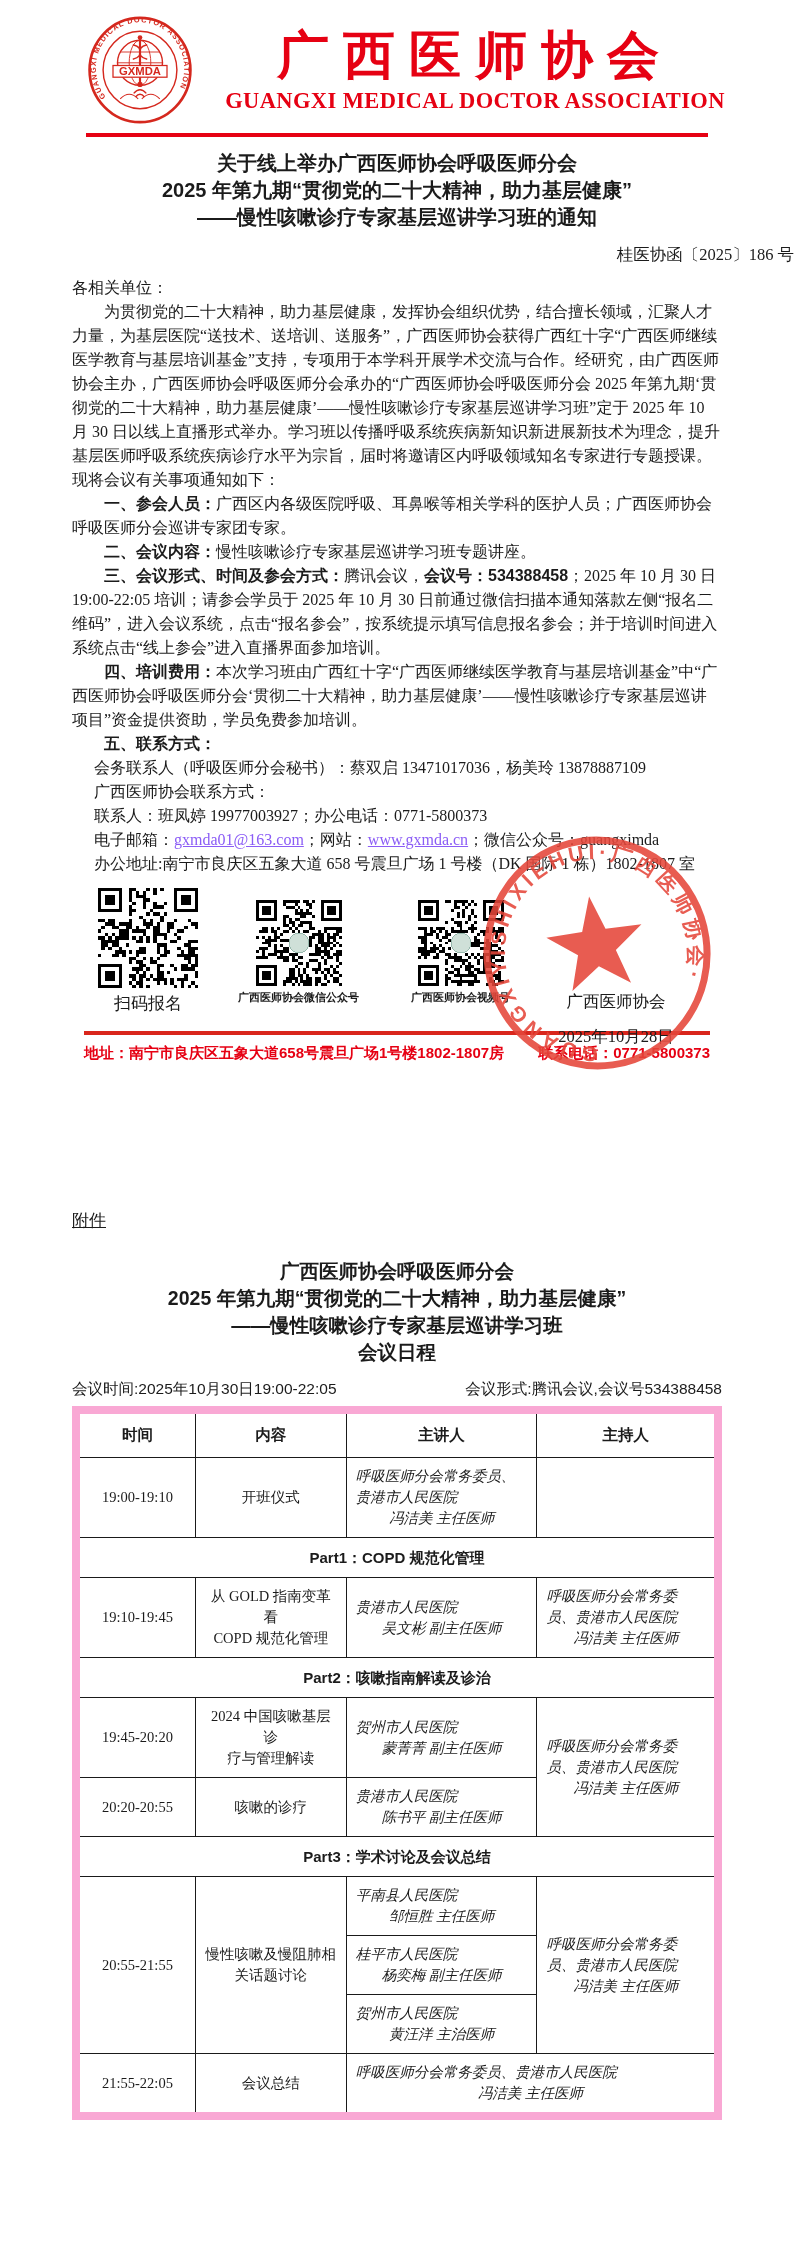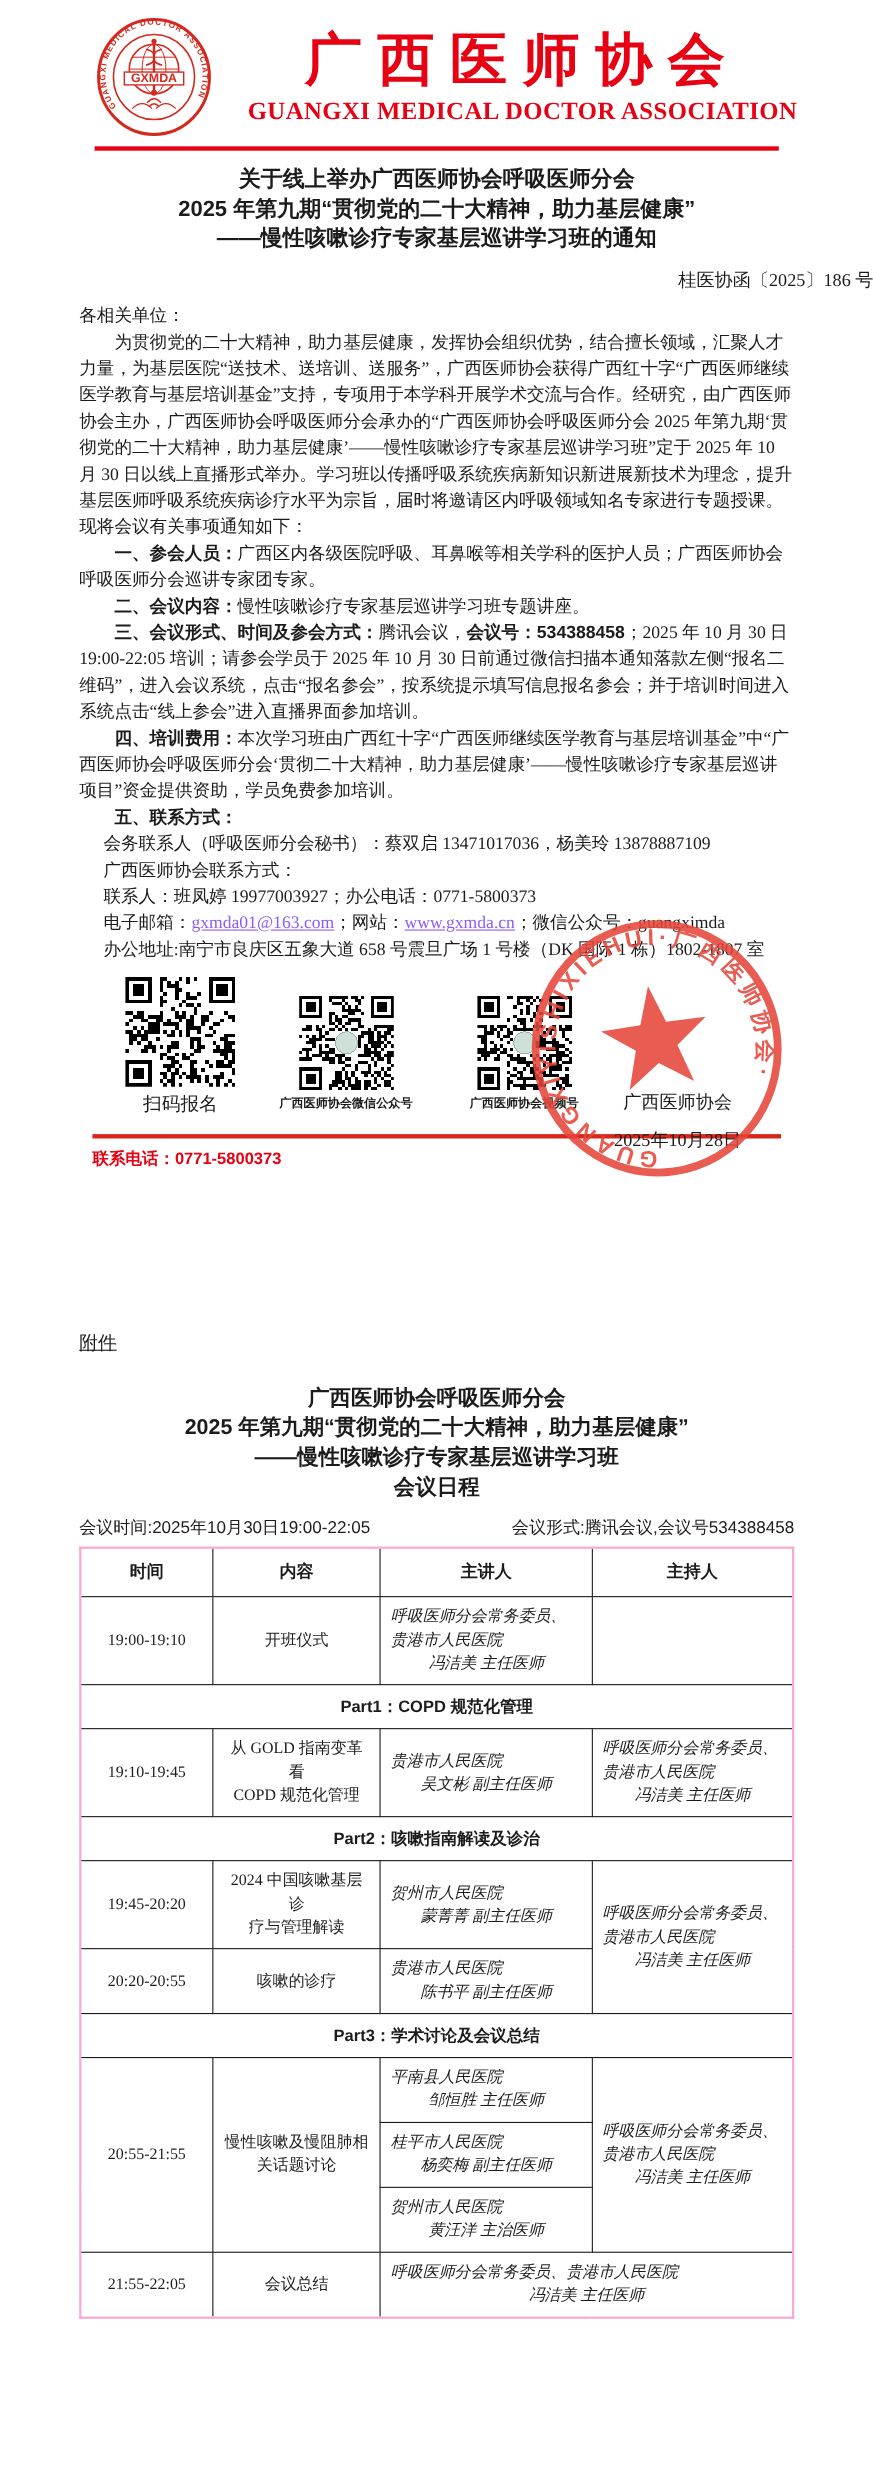--- a/index.html
+++ b/index.html
@@ -26,21 +26,21 @@
   .body-text{padding:0 72px;margin-top:10px;font-size:16px;line-height:24px;}
   .para{margin:0;}
   .para.indent{text-indent:2em;}
   .para.contact{padding-left:22px;}
   .b{font-weight:bold;font-family:"Liberation Sans",sans-serif;}
   .doc-link{color:#8b5cf6;text-decoration:underline;cursor:pointer;}
 
   .attach-note{padding:0 72px;margin-top:18px;font-size:16px;}
 
   
-  .qr-row{display:flex;align-items:center;padding:0 72px;margin-top:12px;margin-left:16px;}
+  .qr-row{display:flex;align-items:flex-start;padding:0 72px;margin-top:12px;}
   .qr-block{text-align:center;}
   .qr-block .qr{display:block;margin:0 auto;background:#fff;}
   .qr-block:nth-child(1){margin-left:26px;}
   .qr-block:nth-child(1) .qr{width:100px;height:100px;}
   .qr-block:nth-child(2){margin-left:40px;}
   .qr-block:nth-child(2) .qr{width:86px;height:86px;margin-top:12px;}
   .qr-block:nth-child(3){margin-left:52px;}
   .qr-block:nth-child(3) .qr{width:86px;height:86px;margin-top:12px;}
   .qr-label{font-size:17px;margin-top:4px;white-space:nowrap;}
   .qr-block:nth-child(2) .qr-label,.qr-block:nth-child(3) .qr-label{font-size:11px;font-weight:bold;
@@ -60,21 +60,21 @@
   
   .attachment{margin-top:146px;padding:0 72px;}
   .attach-label{font-size:17px;text-decoration:underline;}
   .attach-title{margin-top:26px;}
   .attach-title div{text-align:center;font-weight:bold;font-size:19.5px;line-height:27px;
                     font-family:"Liberation Sans",sans-serif;}
   .meeting-meta{display:flex;justify-content:space-between;margin-top:13px;font-size:15.5px;
                 font-family:"Liberation Sans",sans-serif;gap:32px;}
 
   table.schedule{width:100%;border-collapse:collapse;margin-top:6px;table-layout:fixed;
-                 border:2px solid #f9a8d4;}
+                 border:8px solid #f9a8d4;}
   table.schedule th,table.schedule td{border:1px solid #1a1a1a;}
   table.schedule th{font-family:"Liberation Sans",sans-serif;font-size:15.5px;font-weight:bold;
                     padding:11px 4px;}
   table.schedule td{font-size:14.5px;line-height:21px;padding:8px 9px;vertical-align:middle;}
   td.c-center{text-align:center;}
   td.c-lines .ln{text-align:left;font-style:italic;}
   td.c-lines .ln-name{text-align:center;}
   td.c-clines .ln{text-align:center;}
   tr.part-row td{text-align:center;font-weight:bold;font-size:15px;padding:9px 4px;
                  font-family:"Liberation Sans",sans-serif;}
@@ -984,20 +984,21 @@
       <ellipse cx="121" cy="121" rx="110" ry="113" fill="none" stroke="#e5463a" stroke-width="7"></ellipse>
       <text font-size="21" fill="#e5463a" font-weight="bold" letter-spacing="4" font-family="Liberation Sans, sans-serif">
         <textPath href="#sealArc" startOffset="2%">GUANGXIYISHIXIEHUI·广西医师协会·</textPath>
       </text>
       <polygon fill="#e5463a" points="121,64 132.8,98.2 169,98.8 140.1,120.6 150.6,155.2 121,134.4 91.4,155.2 101.9,120.6 73,98.8 109.2,98.2"></polygon>
     </svg>
   </div>
 
   <div class="footer-rule"></div>
   <div class="footer-line">
+    <span>地址：南宁市良庆区五象大道658号震旦广场1号楼1802-1807房</span>
     <span>联系电话：0771-5800373</span>
   </div>
 
   <section class="attachment">
     <div class="attach-label">附件</div>
     <div class="attach-title">
       <div>广西医师协会呼吸医师分会</div>
       <div>2025 年第九期“贯彻党的二十大精神，助力基层健康”</div>
       <div>——慢性咳嗽诊疗专家基层巡讲学习班</div>
       <div>会议日程</div>

